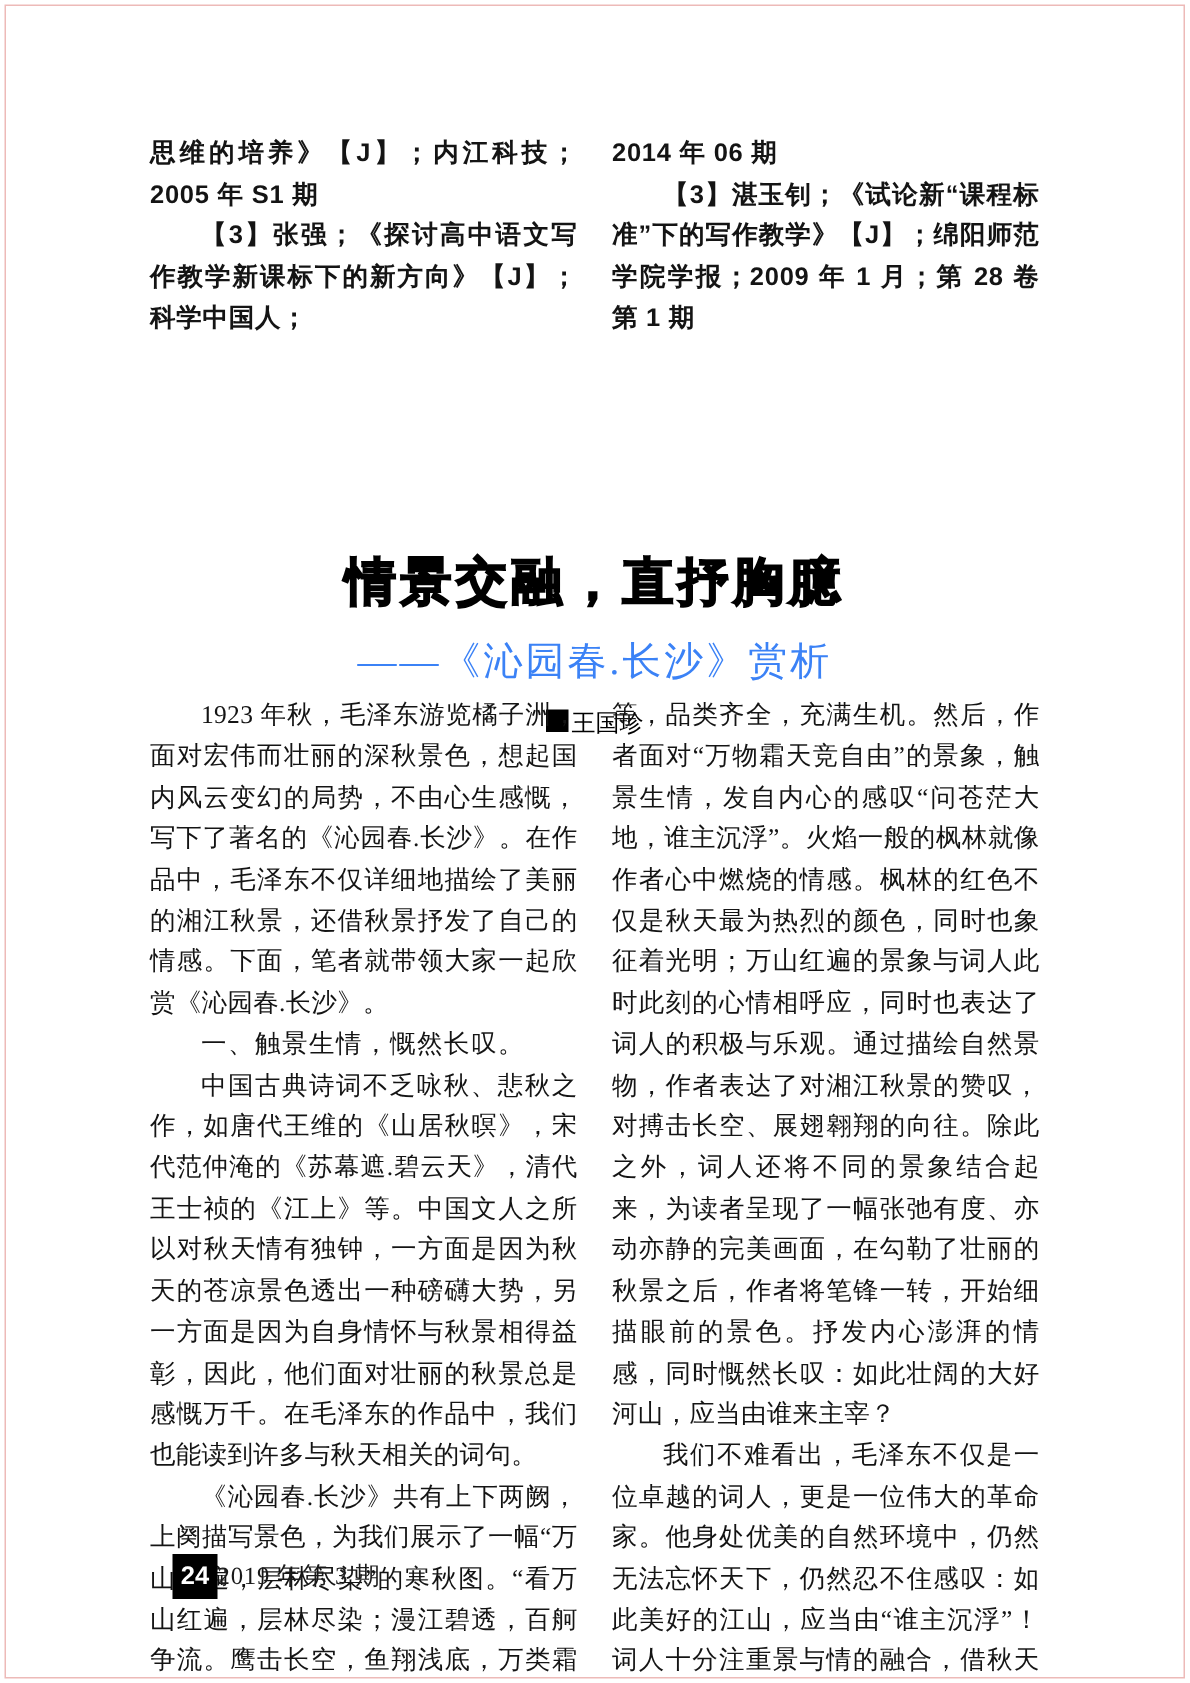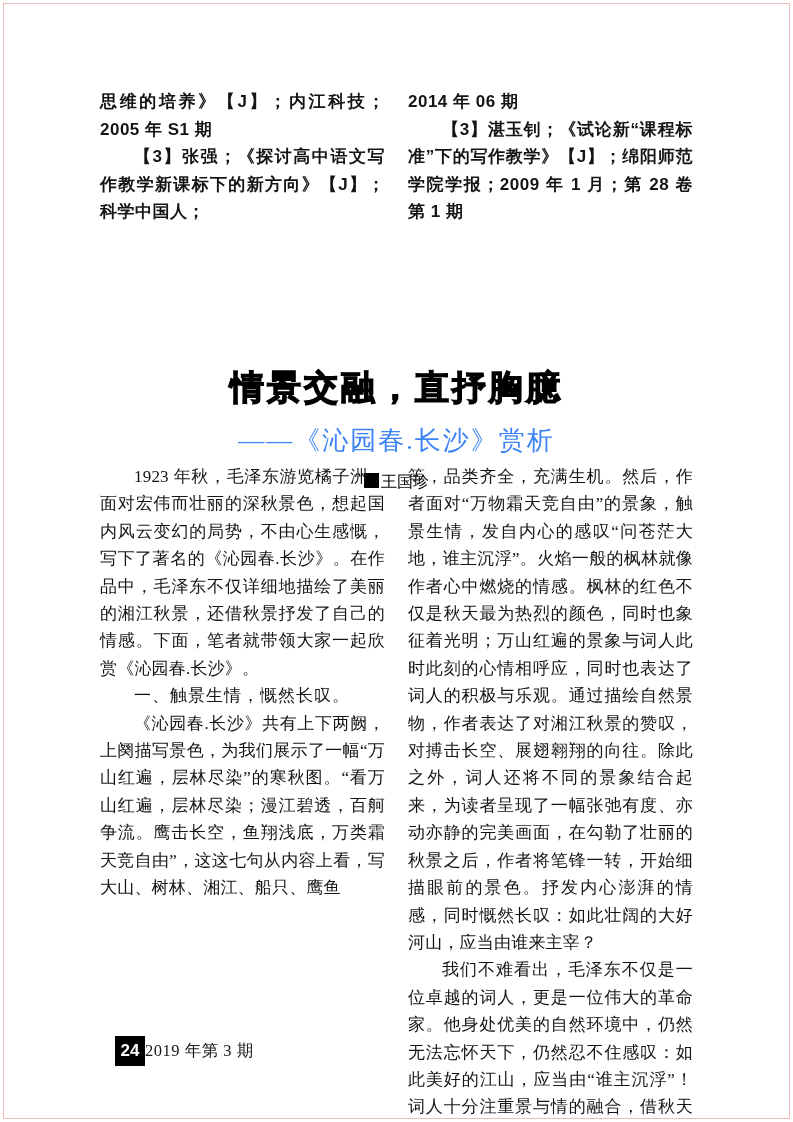--- a/index.html
+++ b/index.html
@@ -155,20 +155,21 @@
     <div class="sub-title">——《沁园春.长沙》赏析</div>
     <div class="author-line">
       <span class="author-square"></span><span>王国珍</span>
     </div>
   </div>
 
   <div class="body-cols">
     <div class="col">
       <p class="indent">1923 年秋，毛泽东游览橘子洲，面对宏伟而壮丽的深秋景色，想起国内风云变幻的局势，不由心生感慨，写下了著名的《沁园春.长沙》。在作品中，毛泽东不仅详细地描绘了美丽的湘江秋景，还借秋景抒发了自己的情感。下面，笔者就带领大家一起欣赏《沁园春.长沙》。</p>
       <p class="section-heading">一、触景生情，慨然长叹。</p>
+      <p class="indent">中国古典诗词不乏咏秋、悲秋之作，如唐代王维的《山居秋暝》，宋代范仲淹的《苏幕遮.碧云天》，清代王士祯的《江上》等。中国文人之所以对秋天情有独钟，一方面是因为秋天的苍凉景色透出一种磅礴大势，另一方面是因为自身情怀与秋景相得益彰，因此，他们面对壮丽的秋景总是感慨万千。在毛泽东的作品中，我们也能读到许多与秋天相关的词句。</p>
       <p class="indent">《沁园春.长沙》共有上下两阙，上阕描写景色，为我们展示了一幅“万山红遍，层林尽染”的寒秋图。“看万山红遍，层林尽染；漫江碧透，百舸争流。鹰击长空，鱼翔浅底，万类霜天竞自由”，这这七句从内容上看，写大山、树林、湘江、船只、鹰鱼</p>
     </div>
     <div class="col">
       <p>等，品类齐全，充满生机。然后，作者面对“万物霜天竞自由”的景象，触景生情，发自内心的感叹“问苍茫大地，谁主沉浮”。火焰一般的枫林就像作者心中燃烧的情感。枫林的红色不仅是秋天最为热烈的颜色，同时也象征着光明；万山红遍的景象与词人此时此刻的心情相呼应，同时也表达了词人的积极与乐观。通过描绘自然景物，作者表达了对湘江秋景的赞叹，对搏击长空、展翅翱翔的向往。除此之外，词人还将不同的景象结合起来，为读者呈现了一幅张弛有度、亦动亦静的完美画面，在勾勒了壮丽的秋景之后，作者将笔锋一转，开始细描眼前的景色。抒发内心澎湃的情感，同时慨然长叹：如此壮阔的大好河山，应当由谁来主宰？</p>
       <p class="indent">我们不难看出，毛泽东不仅是一位卓越的词人，更是一位伟大的革命家。他身处优美的自然环境中，仍然无法忘怀天下，仍然忍不住感叹：如此美好的江山，应当由“谁主沉浮”！词人十分注重景与情的融合，借秋天的景象来表达心中强烈的情感。最后的问句看似突兀，其实衔接的十分妥帖自然。词人借此问不仅抒发了心中的壮志豪情，也</p>
     </div>
   </div>
 
   <div class="footer">
     <div class="page-num-box">24</div>

